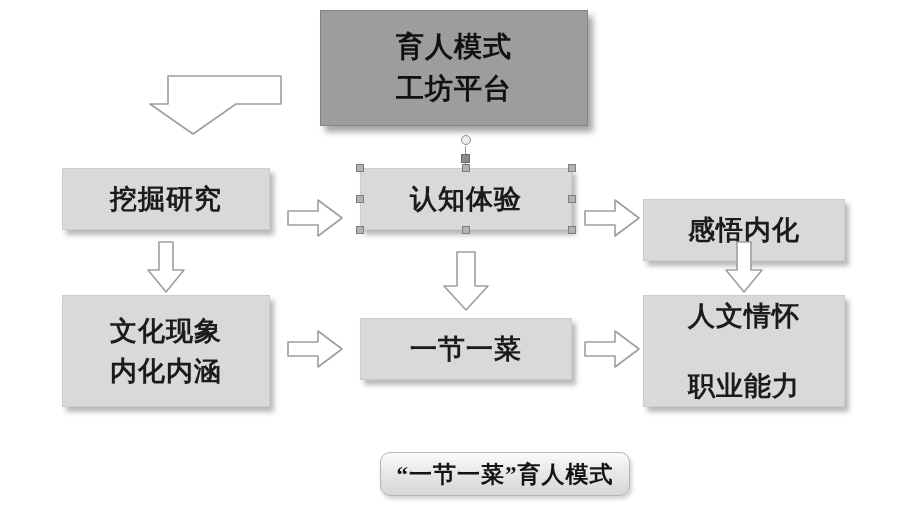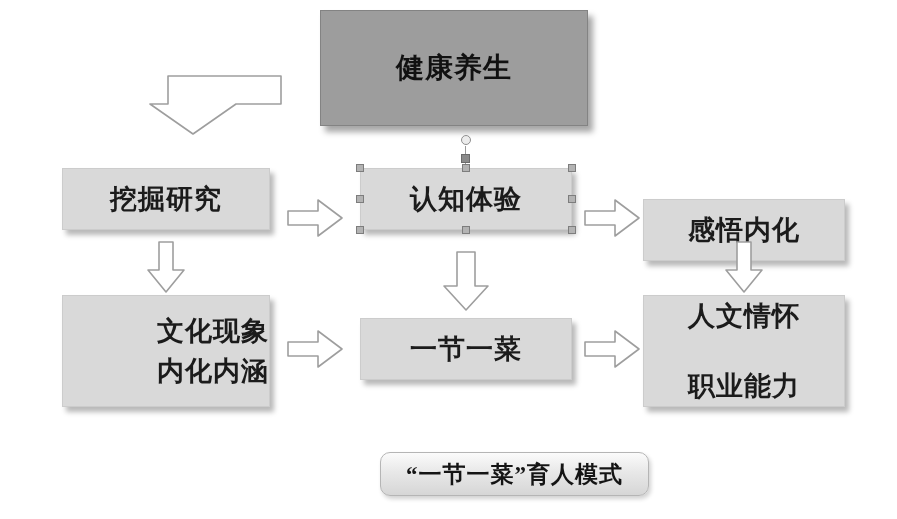--- a/index.html
+++ b/index.html
@@ -65,21 +65,22 @@
 </head>
 <body>
 
 <div class="canvas">
 
   <svg class="arrow-svg" style="left:140px;top:68px;" width="150" height="72" viewBox="0 0 150 72">
     <polygon points="28,8 141,8 141,36 96,36 53,66 10,36 28,36"></polygon>
   </svg>
 
   <div class="gbox topbox" style="left:320px;top:10px;width:268px;height:116px;">
-    <span class="line">健康养生</span>
+    <span class="line">育人模式</span>
+    <span class="line">工坊平台</span>
   </div>
 
   <div class="gbox" style="left:360px;top:168px;width:212px;height:62px;">
     <span class="line">认知体验</span>
   </div>
 
   <div class="gbox" style="left:62px;top:168px;width:208px;height:62px;">
     <span class="line">挖掘研究</span>
   </div>
 
@@ -110,38 +111,38 @@
   <svg class="arrow-svg" style="left:146px;top:242px;" width="40" height="52" viewBox="0 0 40 52">
     <polygon points="13,0 27,0 27,28 38,28 20,50 2,28 13,28"></polygon>
   </svg>
   <svg class="arrow-svg" style="left:442px;top:252px;" width="48" height="60" viewBox="0 0 48 60">
     <polygon points="15,0 33,0 33,34 46,34 24,58 2,34 15,34"></polygon>
   </svg>
   <svg class="arrow-svg" style="left:724px;top:242px;" width="40" height="52" viewBox="0 0 40 52">
     <polygon points="13,0 27,0 27,28 38,28 20,50 2,28 13,28"></polygon>
   </svg>
 
-  <div class="gbox" style="left:62px;top:295px;width:208px;height:112px;align-items:flex-end;">
+  <div class="gbox" style="left:62px;top:295px;width:208px;height:112px;">
     <span class="line">文化现象</span>
     <span class="line">内化内涵</span>
   </div>
 
   <div class="gbox" style="left:360px;top:318px;width:212px;height:62px;text-align:center;">
     <span class="line">一节一菜</span>
   </div>
 
   <div class="gbox" style="left:643px;top:295px;width:202px;height:112px;justify-content:space-between;">
     <span class="line">人文情怀</span>
     <span class="line">职业能力</span>
   </div>
 
   <svg class="arrow-svg" style="left:288px;top:329px;" width="56" height="40" viewBox="0 0 56 40">
     <polygon points="0,13 30,13 30,2 54,20 30,38 30,27 0,27"></polygon>
   </svg>
   <svg class="arrow-svg" style="left:585px;top:329px;" width="56" height="40" viewBox="0 0 56 40">
     <polygon points="0,13 30,13 30,2 54,20 30,38 30,27 0,27"></polygon>
   </svg>
 
-  <div class="caption" style="left:380px;top:452px;width:269px;height:44px;">
+  <div class="caption" style="left:380px;top:452px;width:250px;height:44px;">
     <span>“一节一菜”育人模式</span>
   </div>
 
 </div>
 
 </body></html>

